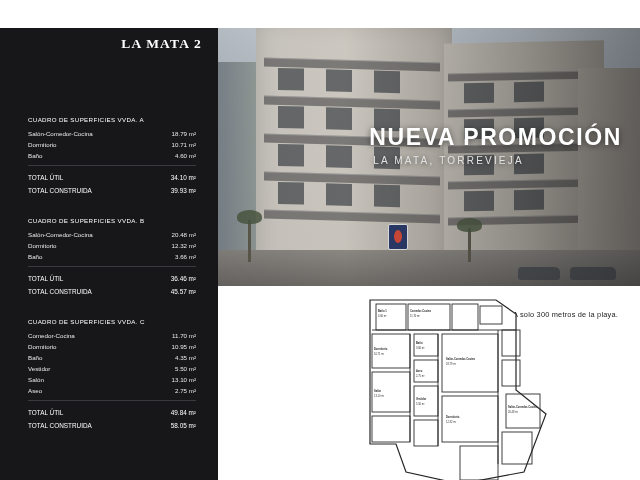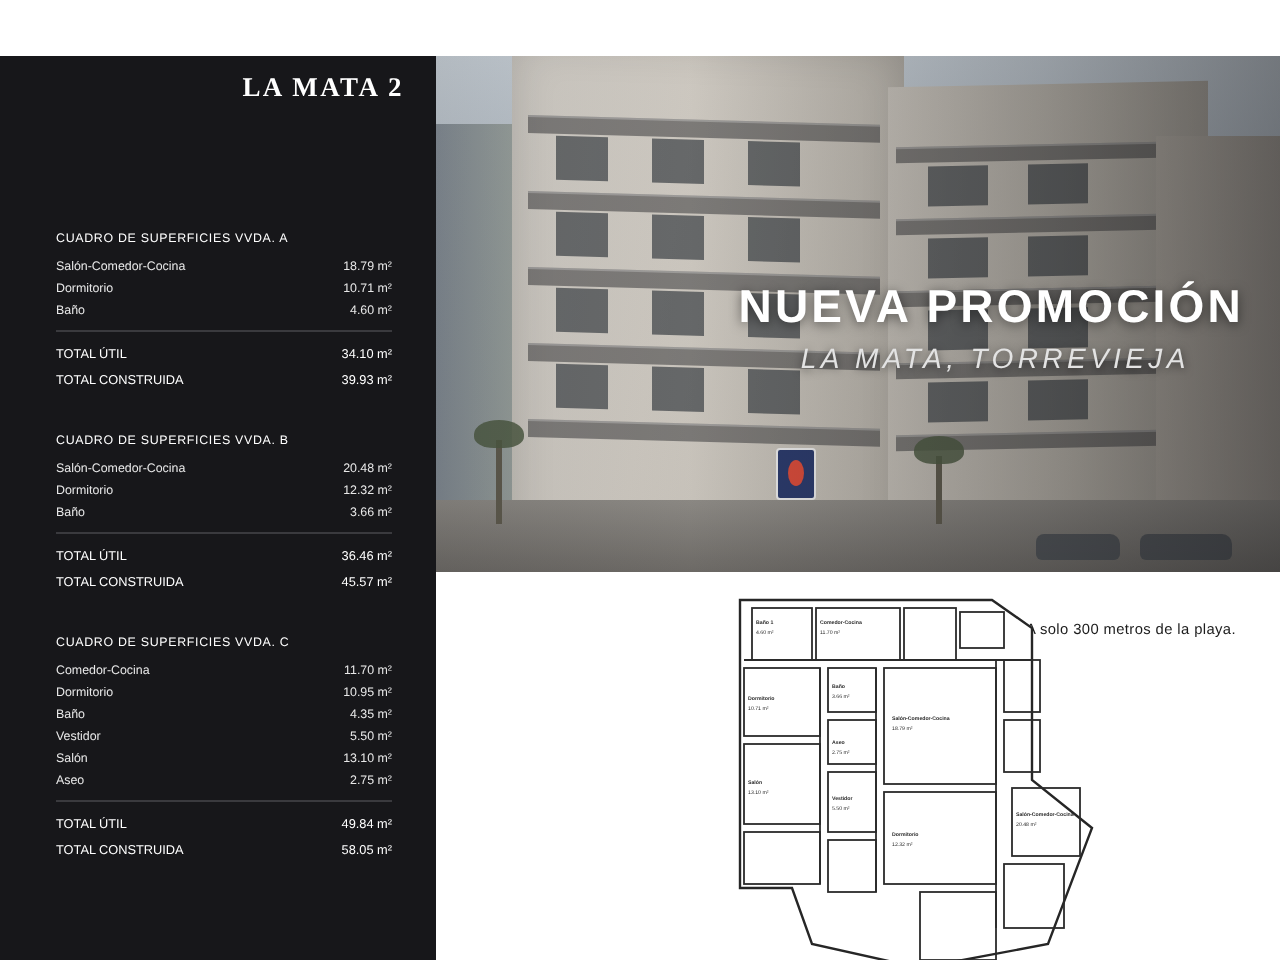--- a/index.html
+++ b/index.html
@@ -177,40 +177,39 @@
     opacity: 0.85;
   }
   .photo-overlay {
     position: absolute;
     left: 0; top: 0; width: 100%; height: 100%;
     background: linear-gradient(90deg, rgba(20,20,22,0.12) 0%, rgba(20,20,22,0.02) 30%, rgba(20,20,22,0.25) 72%, rgba(20,20,22,0.45) 100%);
   }
   .promo {
     position: absolute;
     right: 18px;
-    top: 112px;
-    text-align: center;
+    top: 96px;
+    text-align: left;
     color: #ffffff;
   }
   .promo-main {
     font-size: 23px;
     font-weight: bold;
     letter-spacing: 1.6px;
     text-shadow: 0 1px 6px rgba(0,0,0,0.55);
     white-space: nowrap;
   }
   .promo-sub {
-    font-size: 14px;
+    font-size: 10px;
     letter-spacing: 2.2px;
     margin-top: 4px;
     margin-left: 4px;
     color: #e3e3e3;
     text-shadow: 0 1px 5px rgba(0,0,0,0.6);
     white-space: nowrap;
-    font-style: italic;
   }
   .sign-plate {
     position: absolute;
     left: 170px;
     top: 196px;
     width: 18px;
     height: 24px;
     background: #2b3a6b;
     border: 1px solid #e9e9e9;
     border-radius: 2px;

